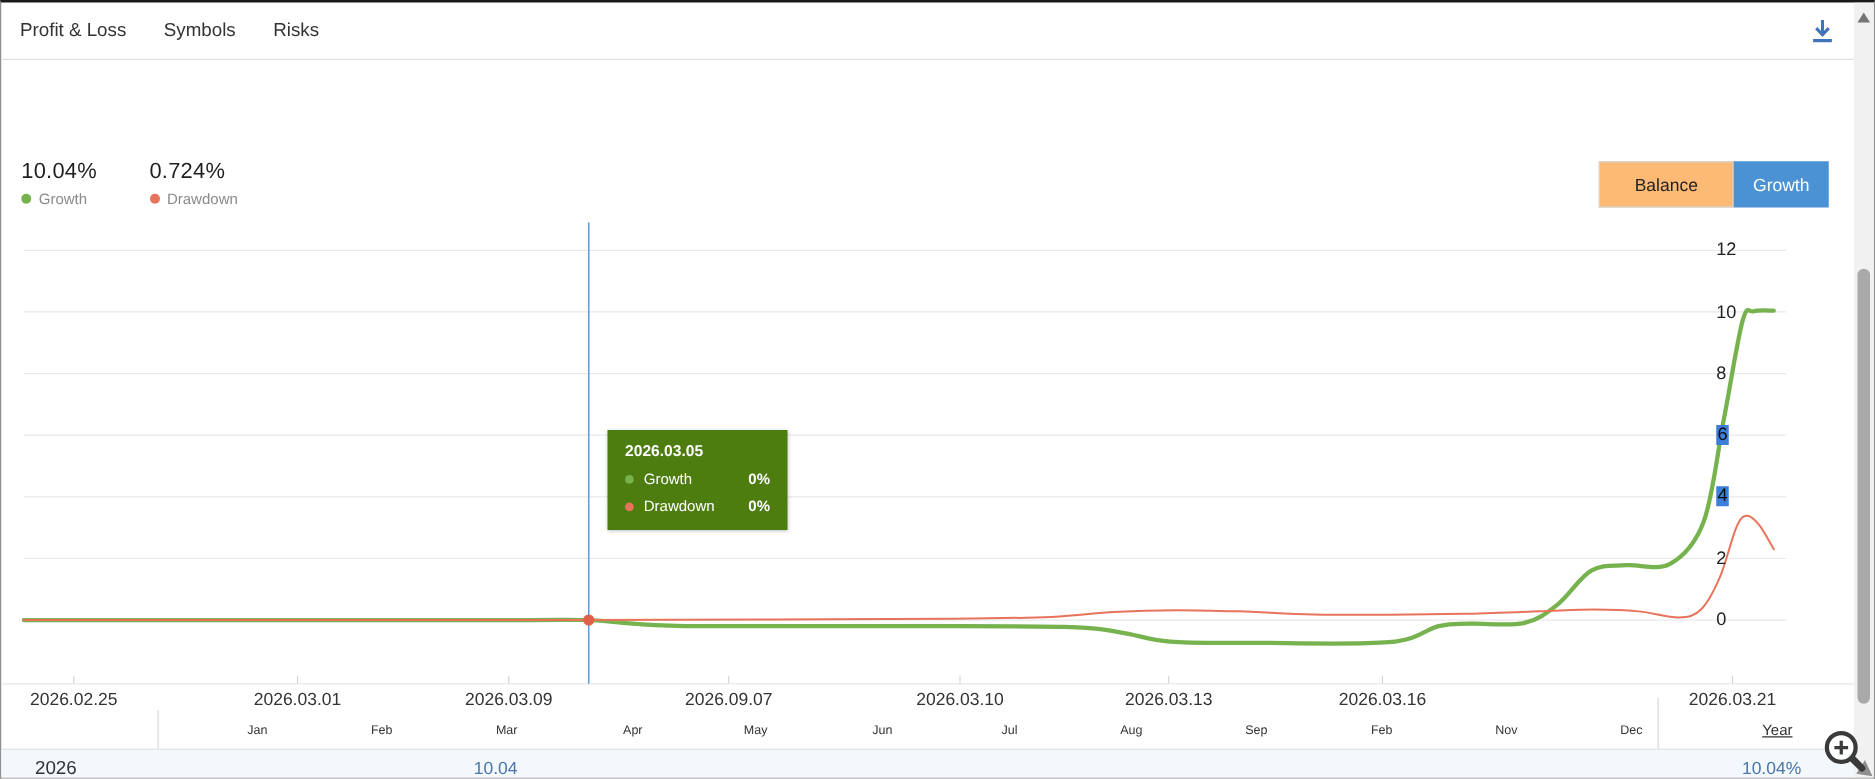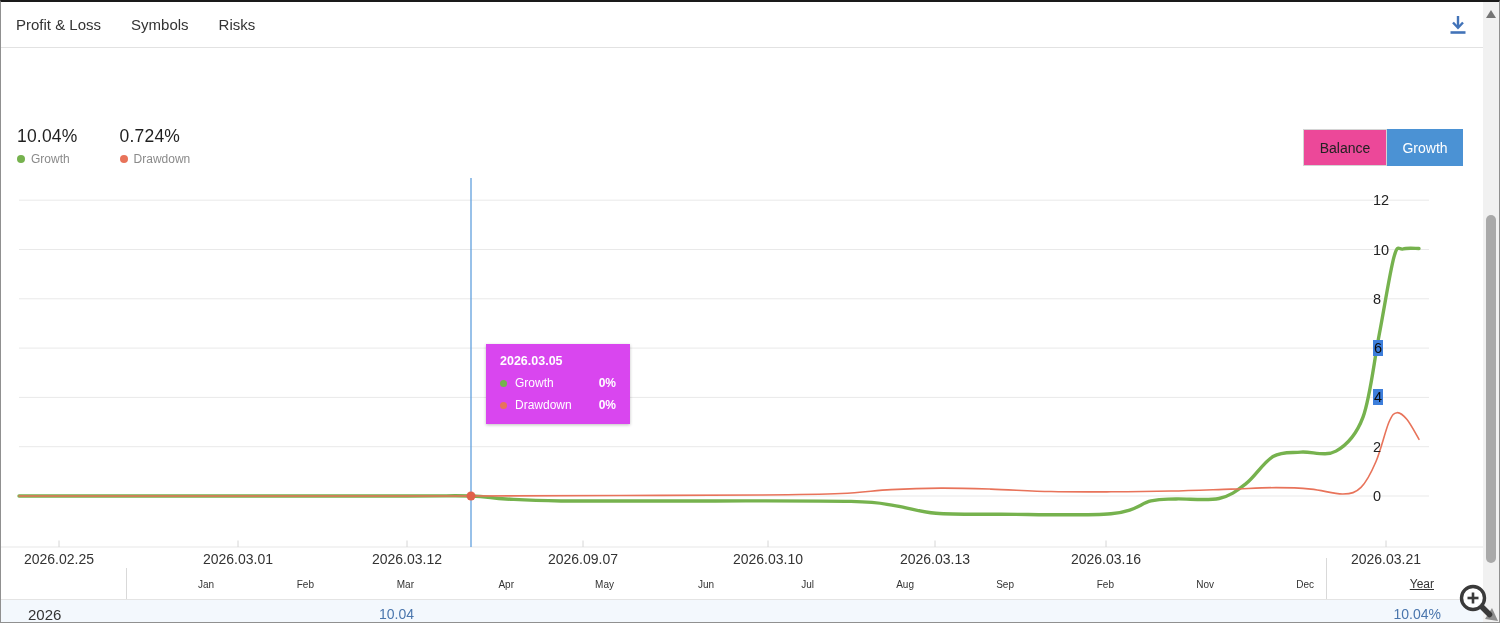--- a/index.html
+++ b/index.html
@@ -20,32 +20,32 @@
   .stats{position:absolute;left:16px;top:124px;display:flex;gap:42px;}
   .stat-value{font-size:17.5px;color:#1f1f1f;letter-spacing:.2px;}
   .stat-legend{display:flex;align-items:center;gap:6px;margin-top:5px;}
   .dot{width:8px;height:8px;border-radius:50%;flex:none;}
   .stat-label{font-size:12px;color:#8a8a8a;}
 
   
   .toggle{position:absolute;right:36px;top:127px;display:flex;}
   .tbtn{height:37px;display:flex;align-items:center;justify-content:center;
         font-size:14px;cursor:pointer;box-sizing:border-box;}
-  .tbtn.plain{width:84px;background:#ec4899;border:1px solid #d4d4d4;color:#222;}
+  .tbtn.plain{width:108px;background:#fdba74;border:1px solid #d4d4d4;color:#222;}
   .tbtn.sel{width:76px;background:#4b92d4;border:none;color:#fff;}
 
   
   .chart-svg{position:absolute;left:0;top:170px;}
   .ylab{position:absolute;left:1372px;font-size:14.5px;color:#222;height:20px;line-height:20px;}
   .ylab span.sel{background:#3d7edb;color:#0b0b0b;padding:0 1px;}
   .xlab{position:absolute;top:549px;width:140px;text-align:center;font-size:14px;color:#333;}
 
   
   .tooltip{position:absolute;left:485px;top:342px;width:144px;box-sizing:border-box;
-           background:#d946ef;color:#fff;padding:10px 14px 12px 14px;z-index:6;
+           background:#4d7c0f;color:#fff;padding:10px 14px 12px 14px;z-index:6;
            box-shadow:0 1px 3px rgba(0,0,0,.25);}
   .tt-date{font-size:12.5px;font-weight:bold;margin-bottom:4px;}
   .tt-row{display:flex;align-items:center;gap:8px;margin-top:8px;font-size:12px;}
   .tt-dot{width:7px;height:7px;border-radius:50%;flex:none;}
   .tt-label{flex:1;}
   .tt-val{font-weight:bold;}
 
   
   .months-row{position:absolute;left:125px;top:570px;width:1200px;height:25px;display:flex;}
   .mcell{flex:1;text-align:right;padding-right:12px;font-size:10px;color:#333;line-height:25px;box-sizing:border-box;}
@@ -145,21 +145,21 @@
       <div class="ylab" style="top: 385.4px;"><span class="sel">4</span></div>
       <div class="ylab" style="top: 336.1px;"><span class="sel">6</span></div>
       <div class="ylab" style="top: 286.8px;"><span>8</span></div>
       <div class="ylab" style="top: 237.5px;"><span>10</span></div>
       <div class="ylab" style="top: 188.2px;"><span>12</span></div>
     </div>
 
   <div id="x-labels">
       <div class="xlab" style="left: -12px;">2026.02.25</div>
       <div class="xlab" style="left: 167px;">2026.03.01</div>
-      <div class="xlab" style="left: 336px;">2026.03.12</div>
+      <div class="xlab" style="left: 336px;">2026.03.09</div>
       <div class="xlab" style="left: 512px;">2026.09.07</div>
       <div class="xlab" style="left: 697px;">2026.03.10</div>
       <div class="xlab" style="left: 864px;">2026.03.13</div>
       <div class="xlab" style="left: 1035px;">2026.03.16</div>
       <div class="xlab" style="left: 1315px;">2026.03.21</div>
     </div>
 
   <div class="tooltip">
     <div class="tt-date">2026.03.05</div>
     <div class="tt-row">

